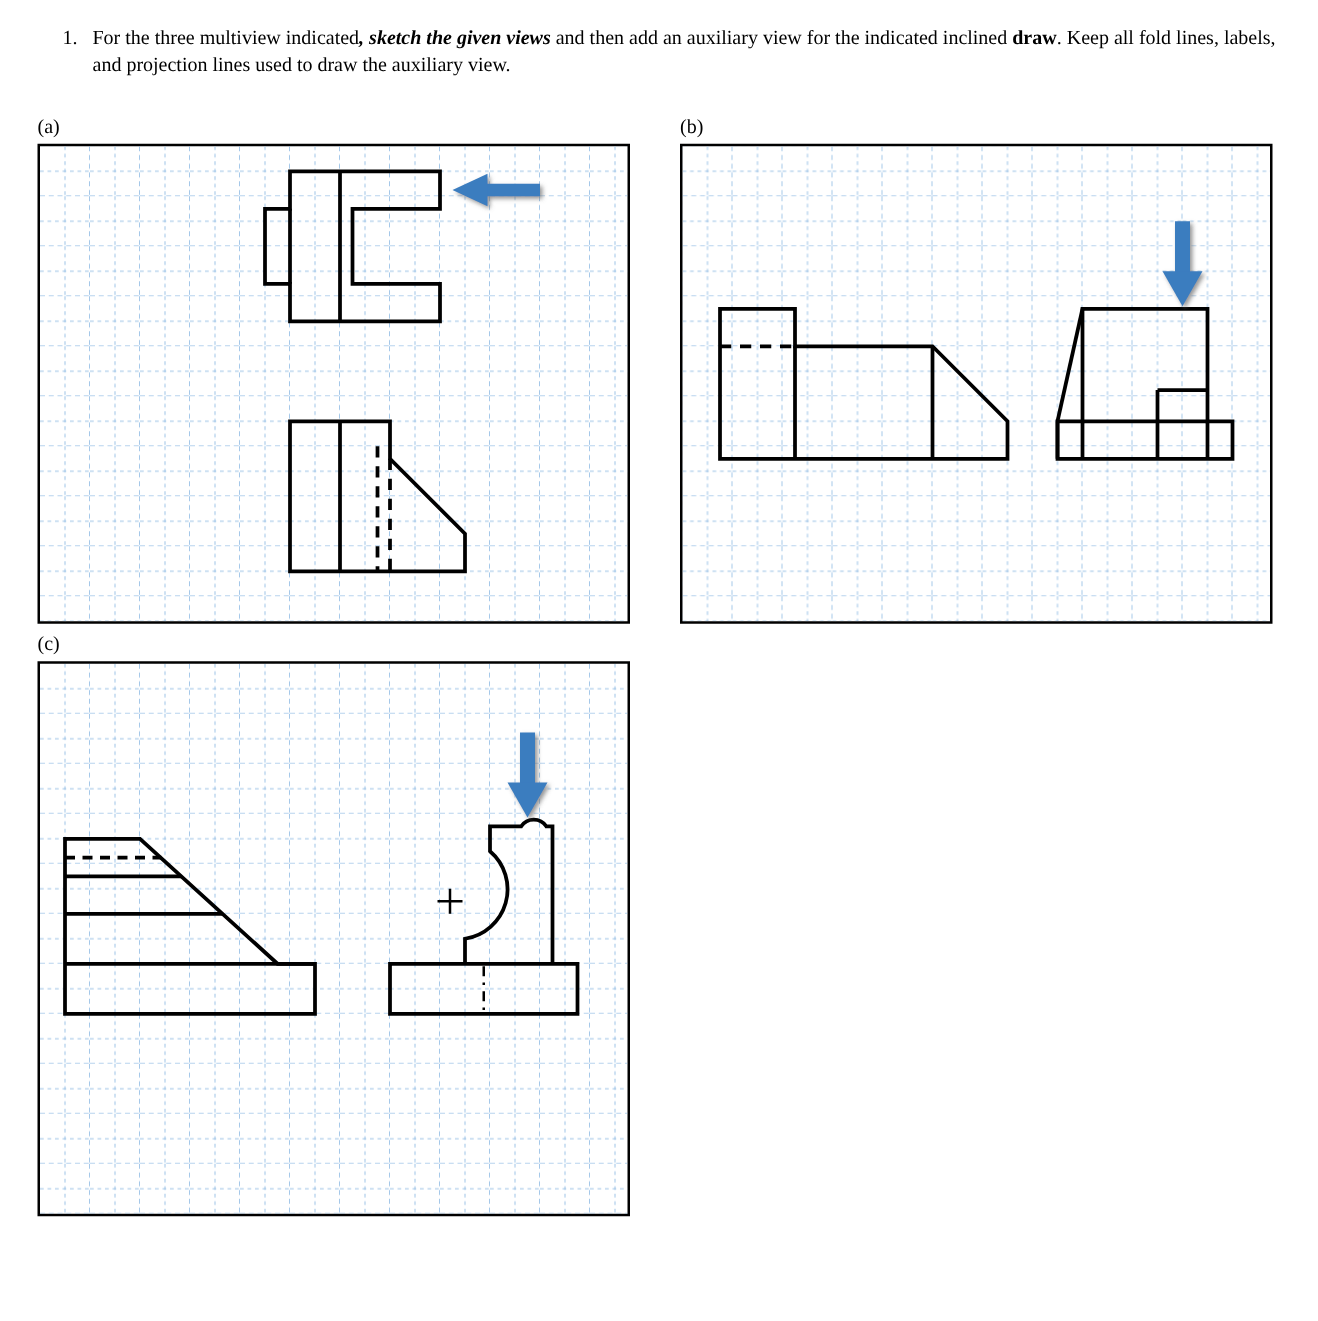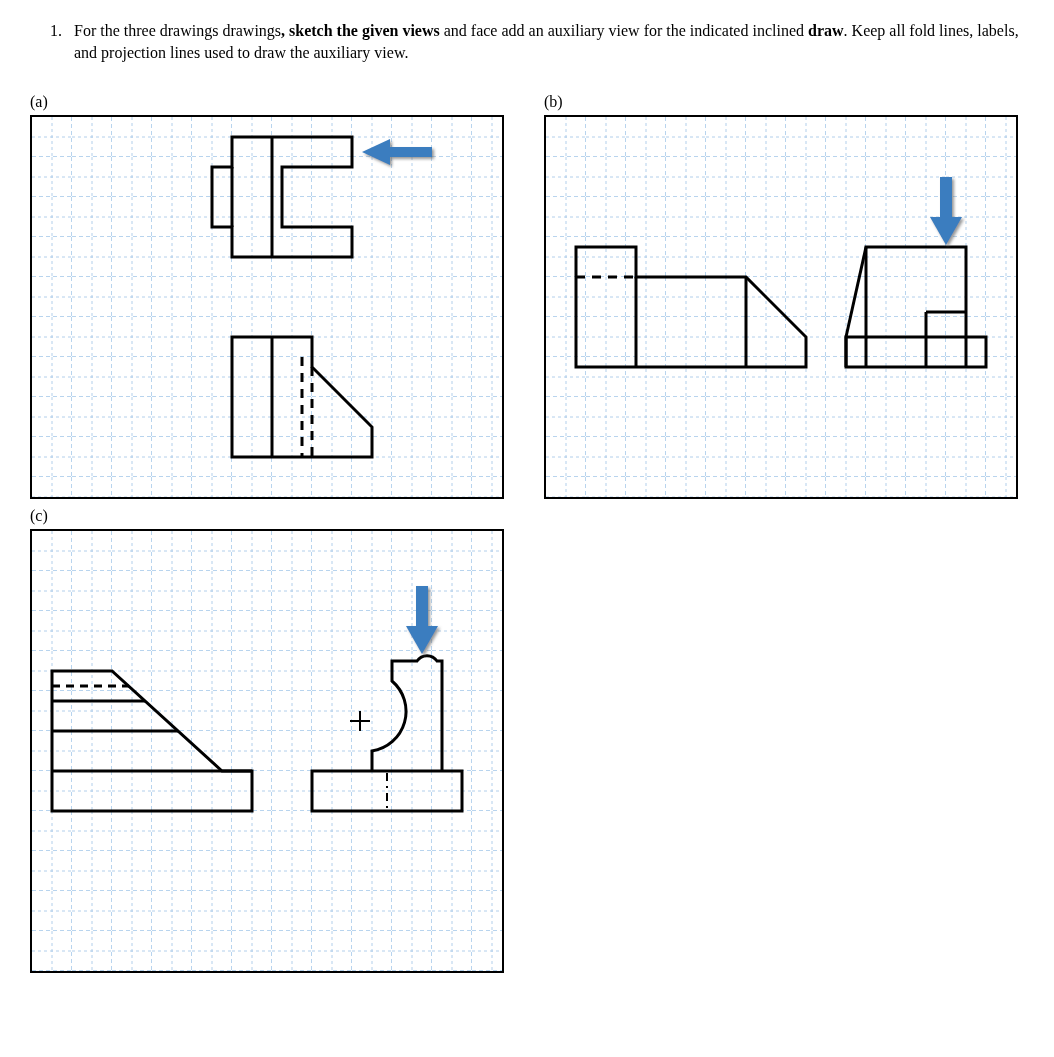--- a/index.html
+++ b/index.html
@@ -17,21 +17,21 @@
     align-items: flex-start;
     margin-bottom: 30px;
     line-height: 1.35;
   }
   .question-num {
     min-width: 32px;
     text-align: right;
     padding-right: 12px;
   }
   .bold { font-weight: bold; }
-  .italic { }
+  .italic { font-style: italic; }
 
   .row {
     display: flex;
     gap: 40px;
     margin-bottom: 8px;
   }
   .cell {
     display: flex;
     flex-direction: column;
   }
@@ -47,21 +47,21 @@
   svg { display: block; }
 
   
 </style>
 </head>
 <body>
 
 <div class="question">
   <div class="question-num">1.</div>
   <div>
-    <span>For the three drawings drawings</span><span class="bold italic">, sketch the given views</span><span> and face add an auxiliary view for the indicated inclined </span><span class="bold">draw</span><span>.  Keep all fold lines, labels, and projection lines used to draw the auxiliary view.</span>
+    <span>For the three multiview indicated</span><span class="bold italic">, sketch the given views</span><span> and then add an auxiliary view for the indicated inclined </span><span class="bold">draw</span><span>.  Keep all fold lines, labels, and projection lines used to draw the auxiliary view.</span>
   </div>
 </div>
 
 <div class="row">
 
   <div class="cell">
     <div class="part-label">(a)</div>
     <div class="panel">
       <svg width="470" height="380" viewBox="0 0 470 380">
         <defs>

